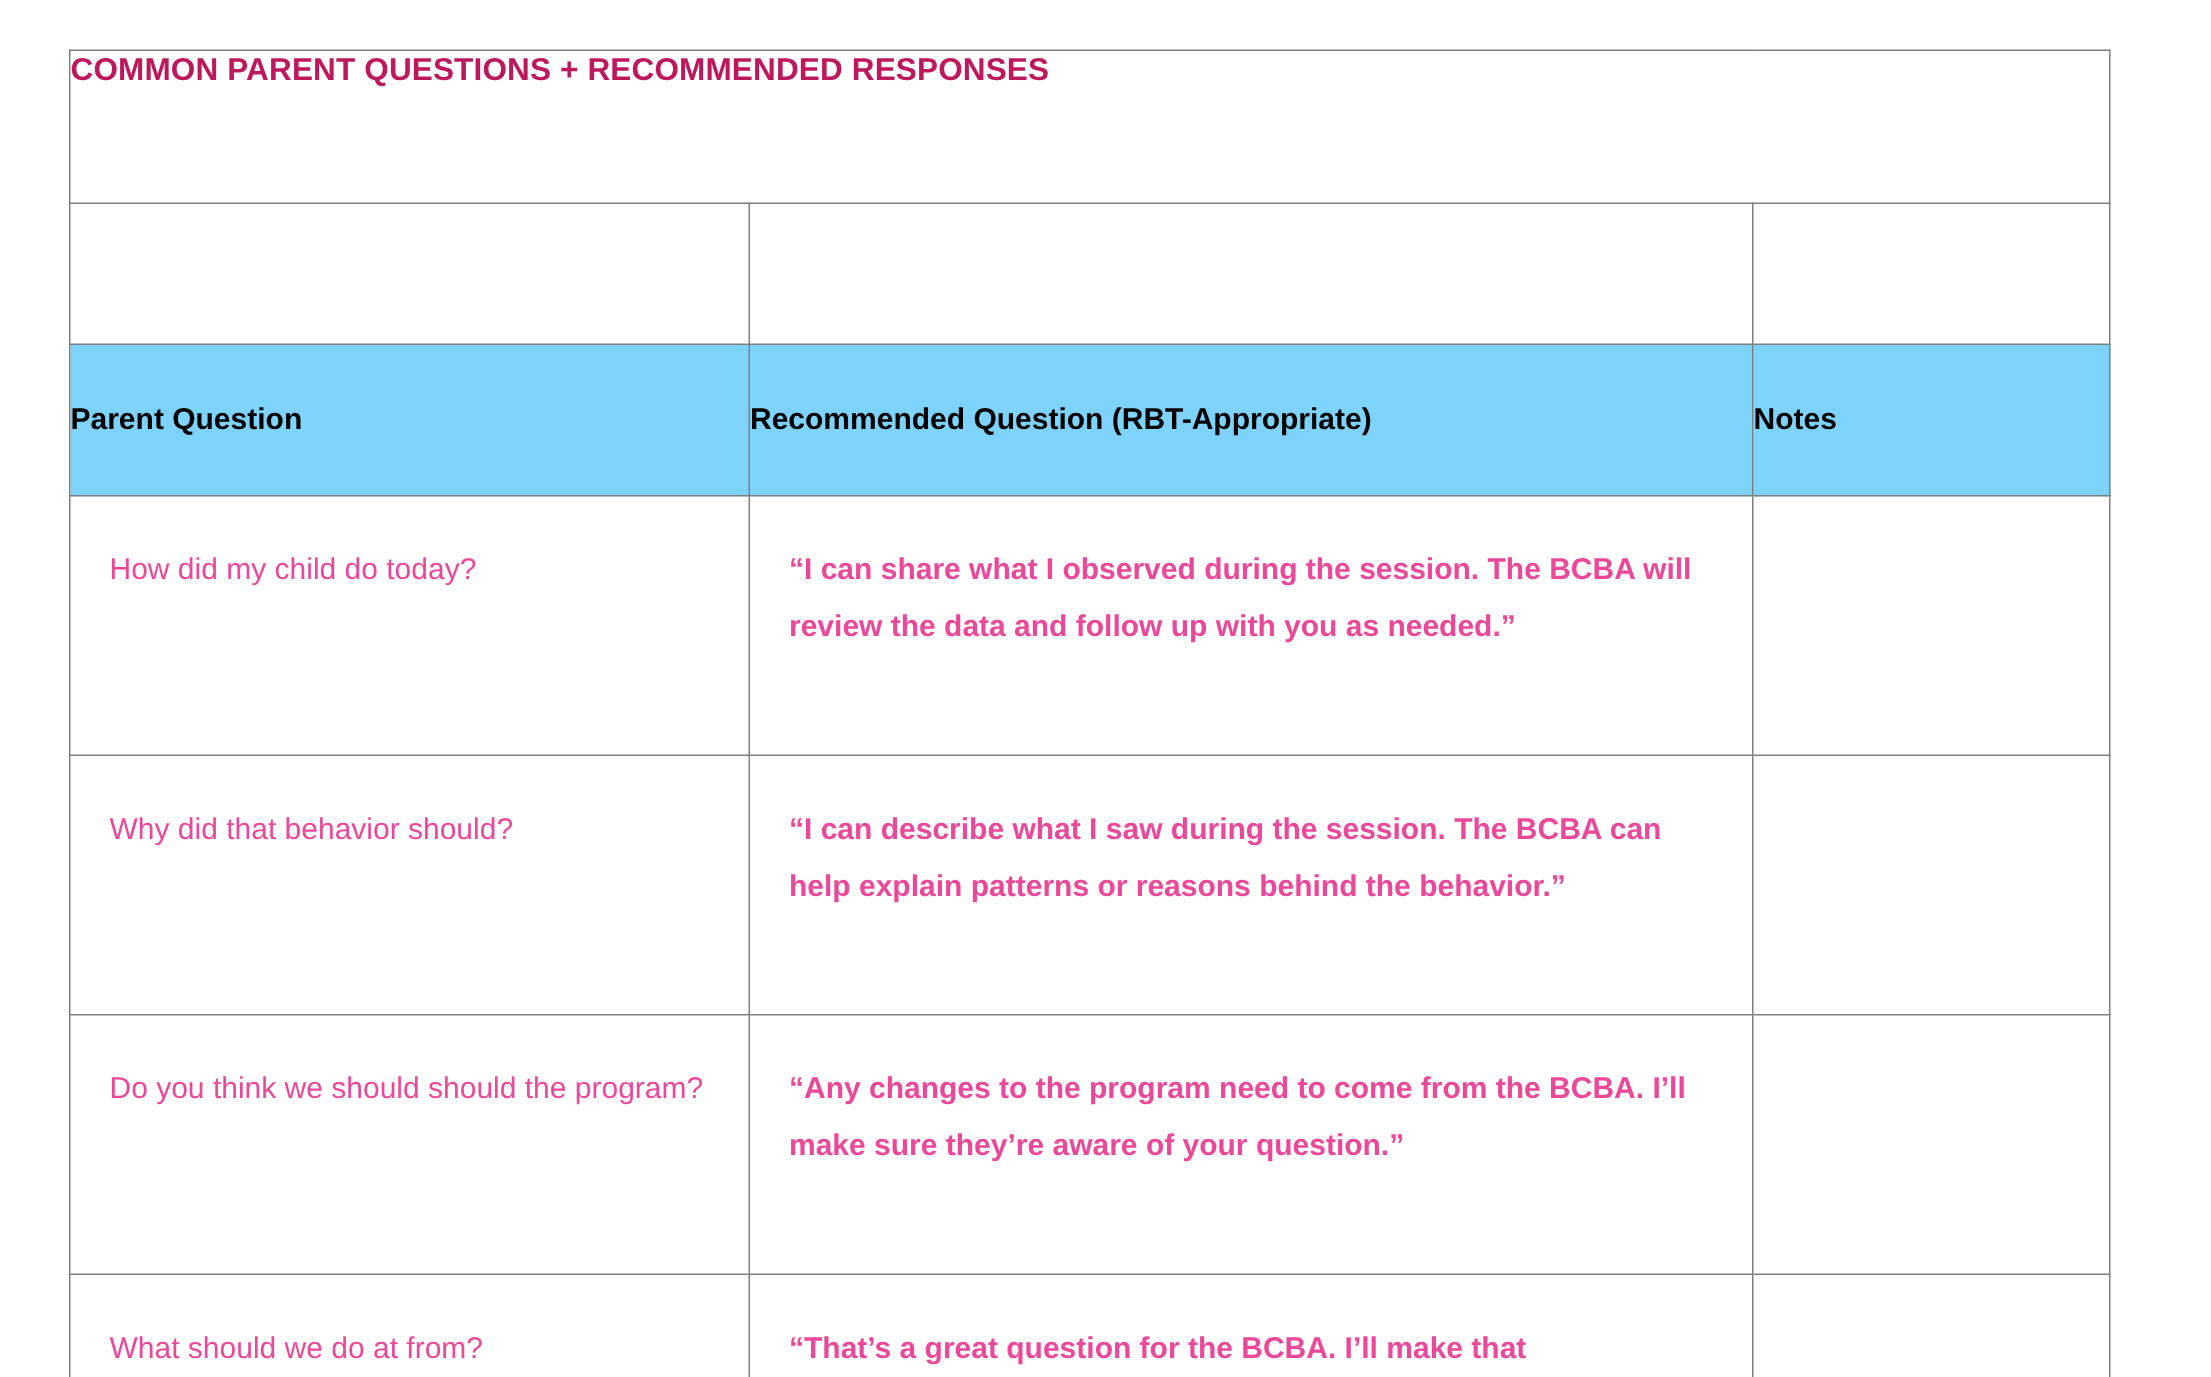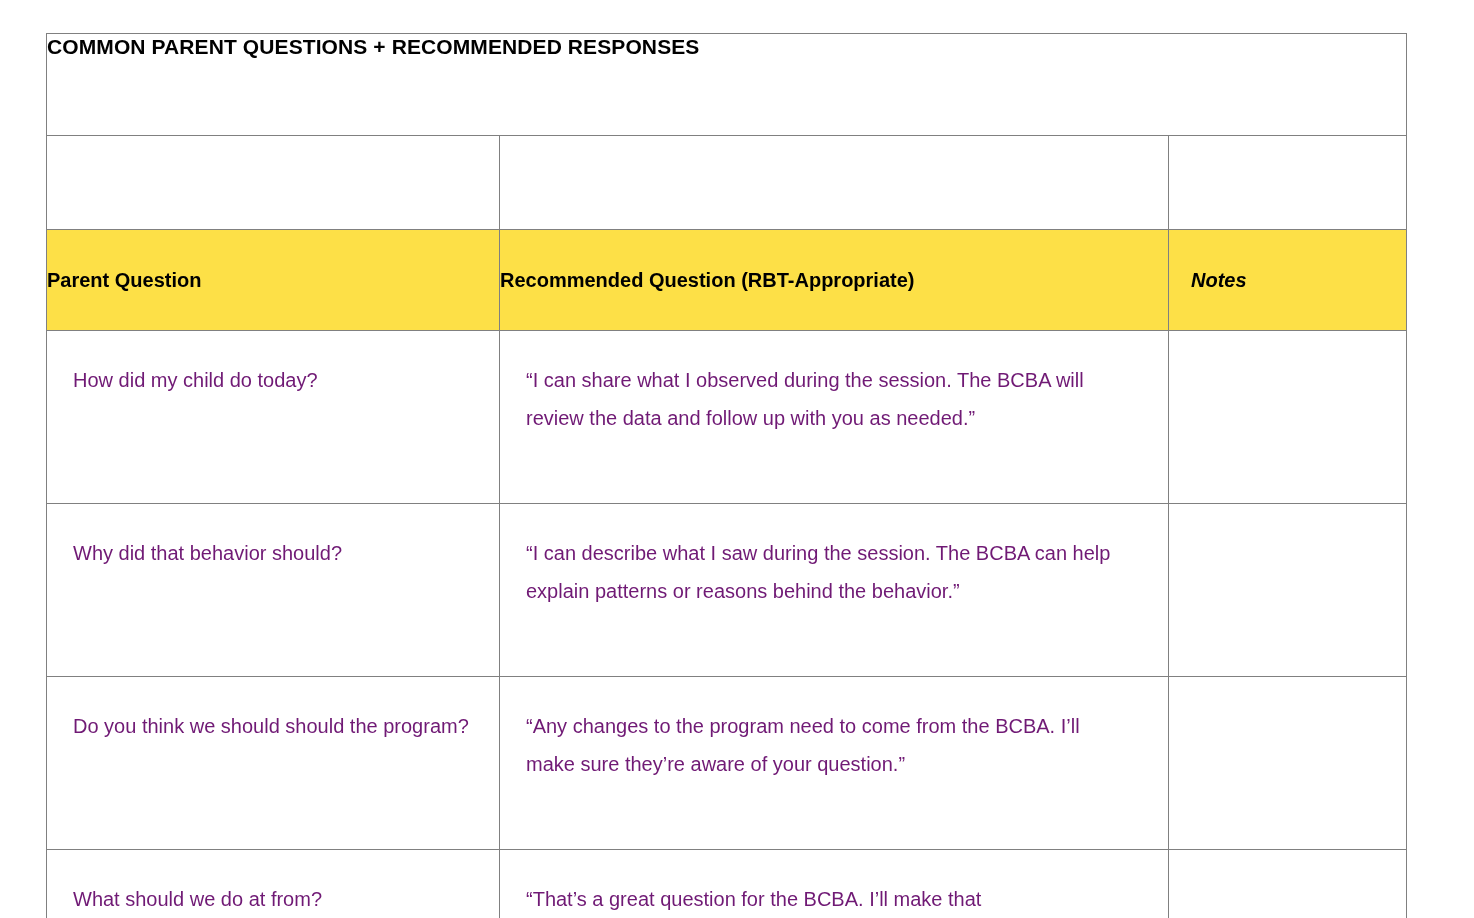--- a/index.html
+++ b/index.html
@@ -49,38 +49,36 @@
   .title-cell {
     height: 101px;
     padding: 0 0 0 25px;
     vertical-align: middle;
   }
   .doc-title {
     font-size: 21px;
     font-weight: bold;
     letter-spacing: 0.1px;
     line-height: 1.2;
-    color: #000000;
+    color: #be185d;
   }
 
   
   .spacer-cell { height: 93px; }
 
   
   .header-row td {
-    background: #fde047;
+    background: #7dd3fc;
     height: 100px;
     vertical-align: middle;
   }
   .header-cell {
     padding: 0 0 0 25px;
   }
   .header-cell.notes-head {
-    padding-left: 22px;
-    font-style: italic;
   }
   .header-text {
     font-size: 20px;
     font-weight: bold;
     line-height: 1.25;
     color: #000000;
   }
 
   
   .body-row td {
@@ -93,25 +91,26 @@
   .cell-pad {
     padding: 30px 22px 0 26px;
   }
   .cell-pad.q-pad {
     padding-left: 26px;
     padding-right: 14px;
   }
   .cell-pad.r-pad {
     padding-left: 26px;
     padding-right: 40px;
+    font-weight: bold;
   }
   .cell-text {
     font-size: 20px;
     line-height: 1.9;
-    color: #701a75;
+    color: #ec4899;
     white-space: pre-wrap;
   }
   .cell-text.empty { min-height: 1px; }
 </style>
 </head>
 <body>
 
 <div id="doc-root">
 
   <table class="doc-table">

